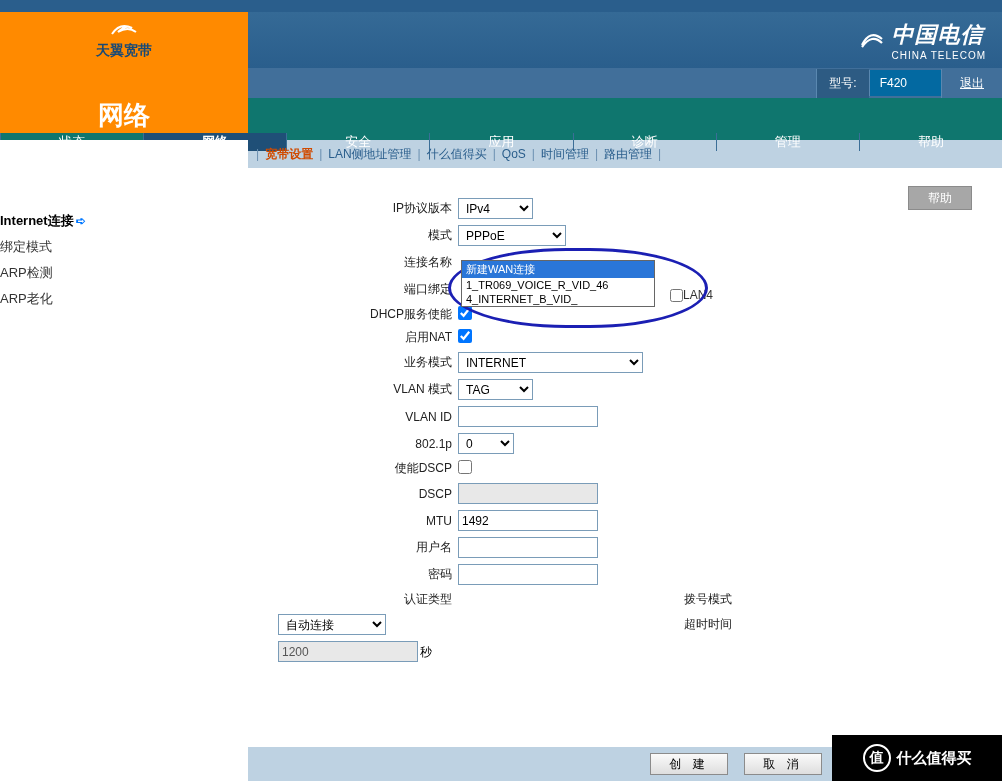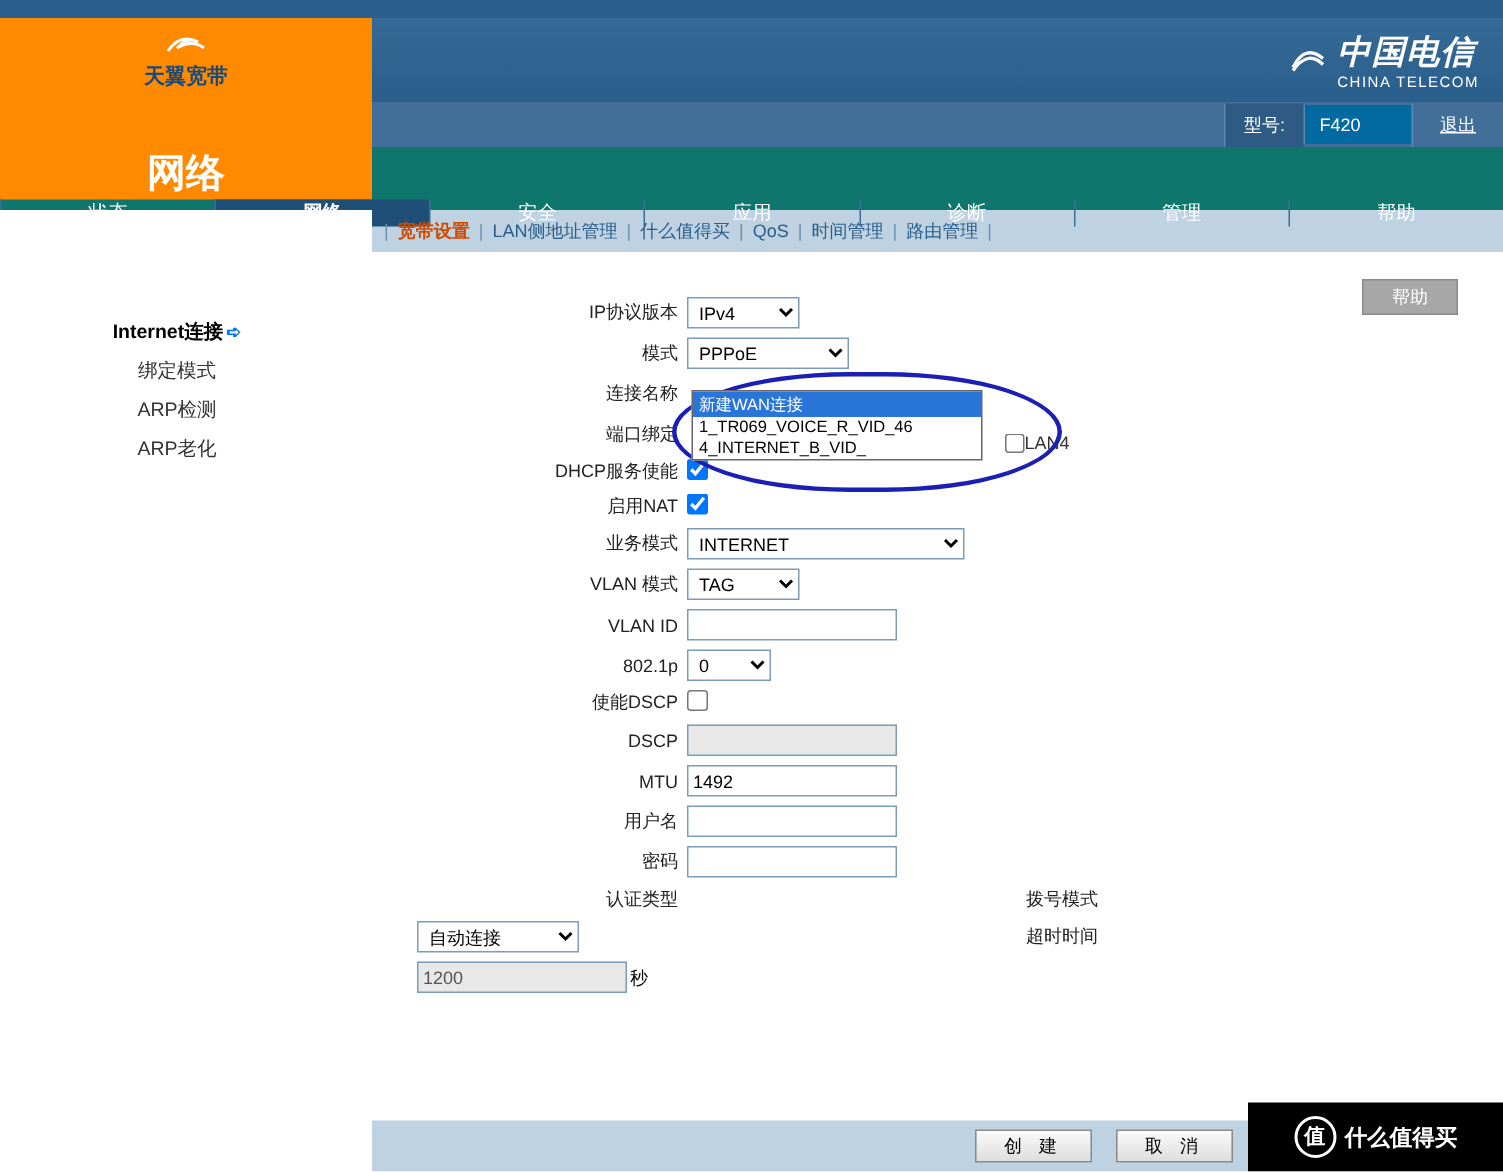--- a/index.html
+++ b/index.html
@@ -27,21 +27,21 @@
 .nav-tabs .tab.active { background: #1f4f77; font-weight: bold; }
 
 .subnav-row { height: 28px; background: #bed2e2; display: flex; }
 .subnav-row .spacer { width: 248px; background: #fff; }
 .subnav { flex: 1; display: flex; align-items: center; font-size: 12px; color: #2a5e8c; padding-left: 8px; gap: 4px; }
 .subnav .item { cursor: pointer; padding: 0 2px; }
 .subnav .item.active { color: #d04a00; font-weight: bold; }
 .subnav .sep { color: #6a8fb0; }
 
 .main { display: flex; }
-.sidebar { width: 248px; padding: 40px 12px 12px 0; text-align: center; font-size: 13px; }
+.sidebar { width: 248px; padding: 40px 12px 12px 0; text-align: left; font-size: 13px; }
 .sidebar .sitem { padding: 4px 0; color: #333; cursor: pointer; }
 .sidebar .sitem.active { color: #000; font-weight: bold; }
 .sidebar .arrow-icon { display: inline-block; color: #0077ff; font-size: 12px; margin-left: 2px; }
 
 .content { flex: 1; padding: 30px 20px 10px 30px; position: relative; font-size: 12px; }
 .help-btn { position: absolute; top: 18px; right: 30px; width: 64px; height: 24px; background: #a7a7a7; color: #fff; display: flex; align-items: center; justify-content: center; font-size: 12px; border: 1px solid #8b8b8b; cursor: pointer; }
 
 .form { display: grid; grid-template-columns: 180px 280px; row-gap: 6px; align-items: center; }
 .form .lbl { text-align: right; padding-right: 6px; color: #222; }
 .form select, .form input[type=text], .form input[type=password] { border: 1px solid #7a9cb8; height: 21px; font-size: 12px; padding: 0 3px; background: #fff; }

